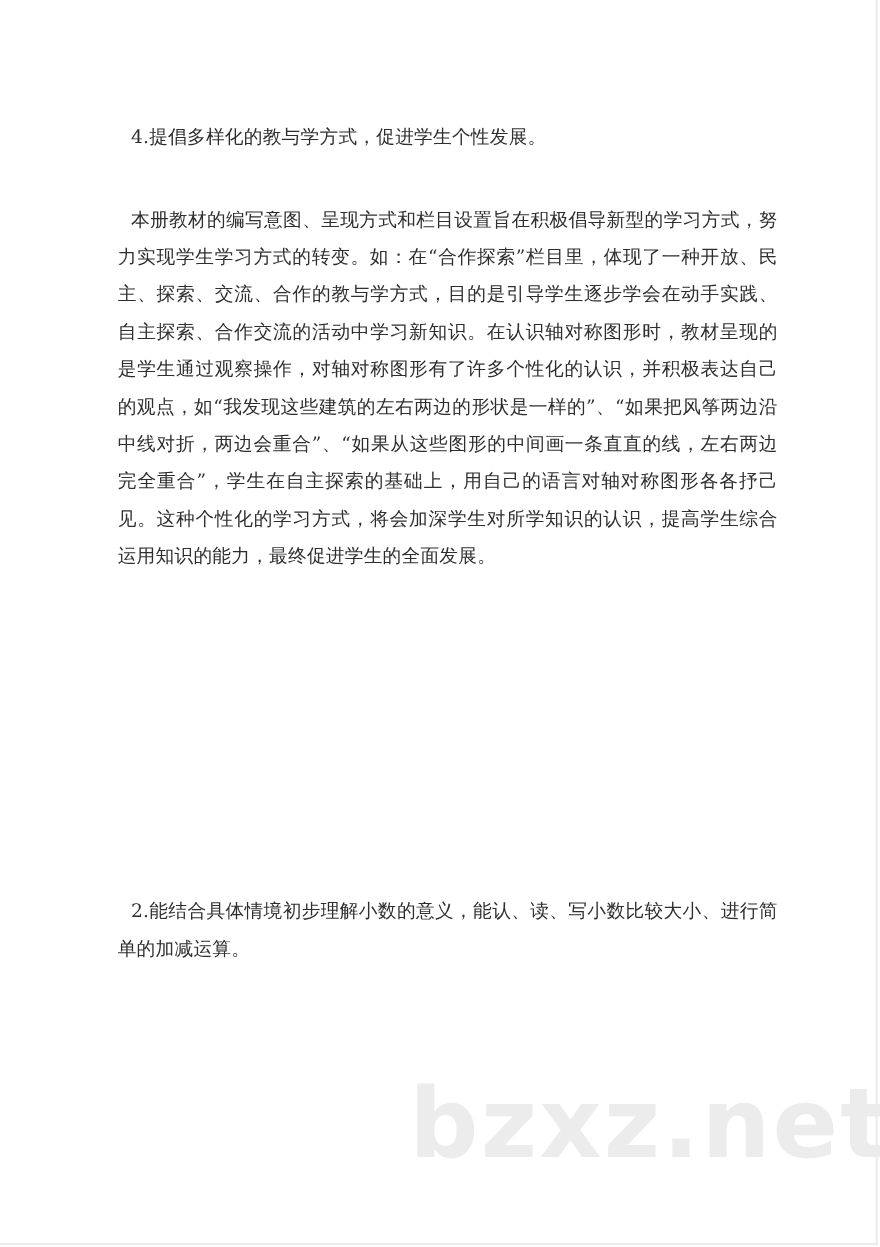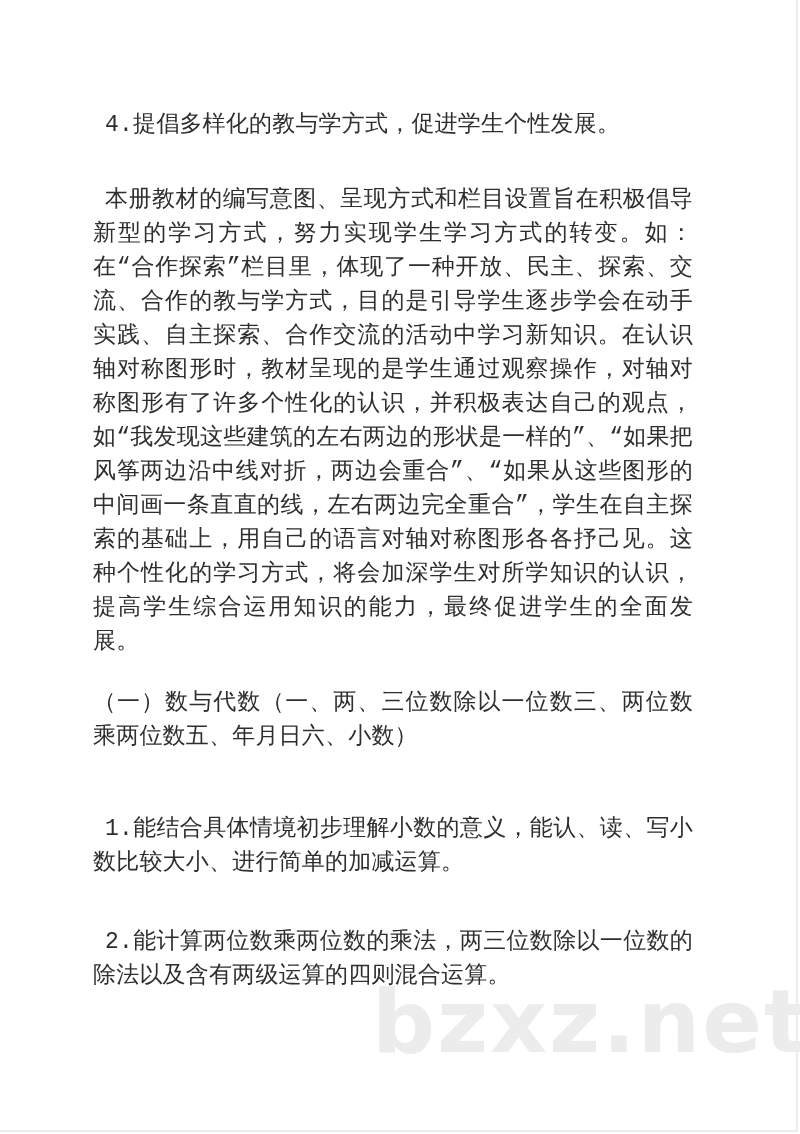--- a/index.html
+++ b/index.html
@@ -8,25 +8,24 @@
       background: #ffffff; position: relative;
       font-family: "DejaVu Serif", "Liberation Serif", serif;
       color: #2e2e2e;
     }
     .page {
       position: absolute; left: 0; top: 0; width: 798px; height: 1132px;
       border-right: 2px solid #ececec; border-bottom: 2px solid #ececec;
       box-sizing: border-box;
     }
     .para {
-      position: absolute; left: 93px; width: 600px;
-      font-size: 23px; line-height: 34px; letter-spacing: 0.2px;
+      position: absolute; left: 107px; width: 600px;
+      font-size: 17px; line-height: 34px; letter-spacing: 0.2px;
       text-align: justify; text-align-last: left;
       margin: 0;
-      font-family: Liberation Mono, monospace;
     }
     .indent { text-indent: 12px; }
     .heading4 { top: 108px; }
     .body1 { top: 183px; }
     .sec5 { top: 613px; }
     .sub1 { top: 686px; }
     .item1 { top: 812px; }
     .item2 { top: 925px; }
     .watermark {
       position: absolute; left: 372px; top: 972px;
@@ -39,20 +38,18 @@
 </head>
 <body>
 
 <div class="page">
 
   <p class="para heading4 indent">4.提倡多样化的教与学方式，促进学生个性发展。</p>
 
   <p class="para body1 indent">本册教材的编写意图、呈现方式和栏目设置旨在积极倡导新型的学习方式，努力实现学生学习方式的转变。如：在“合作探索”栏目里，体现了一种开放、民主、探索、交流、合作的教与学方式，目的是引导学生逐步学会在动手实践、自主探索、合作交流的活动中学习新知识。在认识轴对称图形时，教材呈现的是学生通过观察操作，对轴对称图形有了许多个性化的认识，并积极表达自己的观点，如“我发现这些建筑的左右两边的形状是一样的”、“如果把风筝两边沿中线对折，两边会重合”、“如果从这些图形的中间画一条直直的线，左右两边完全重合”，学生在自主探索的基础上，用自己的语言对轴对称图形各各抒己见。这种个性化的学习方式，将会加深学生对所学知识的认识，提高学生综合运用知识的能力，最终促进学生的全面发展。</p>
 
 
-  <p class="para sub1" style="text-indent: 0px;">（一）数与代数（一、两、三位数除以一位数三、两位数乘两位数五、年月日六、小数）</p>
 
-  <p class="para item1 indent">1.能结合具体情境初步理解小数的意义，能认、读、写小数比较大小、进行简单的加减运算。</p>
+  <p class="para item1 indent">2.能结合具体情境初步理解小数的意义，能认、读、写小数比较大小、进行简单的加减运算。</p>
 
-  <p class="para item2 indent">2.能计算两位数乘两位数的乘法，两三位数除以一位数的除法以及含有两级运算的四则混合运算。</p>
 
   <div class="watermark">bzxz.net</div>
 </div>
 
 </body></html>

